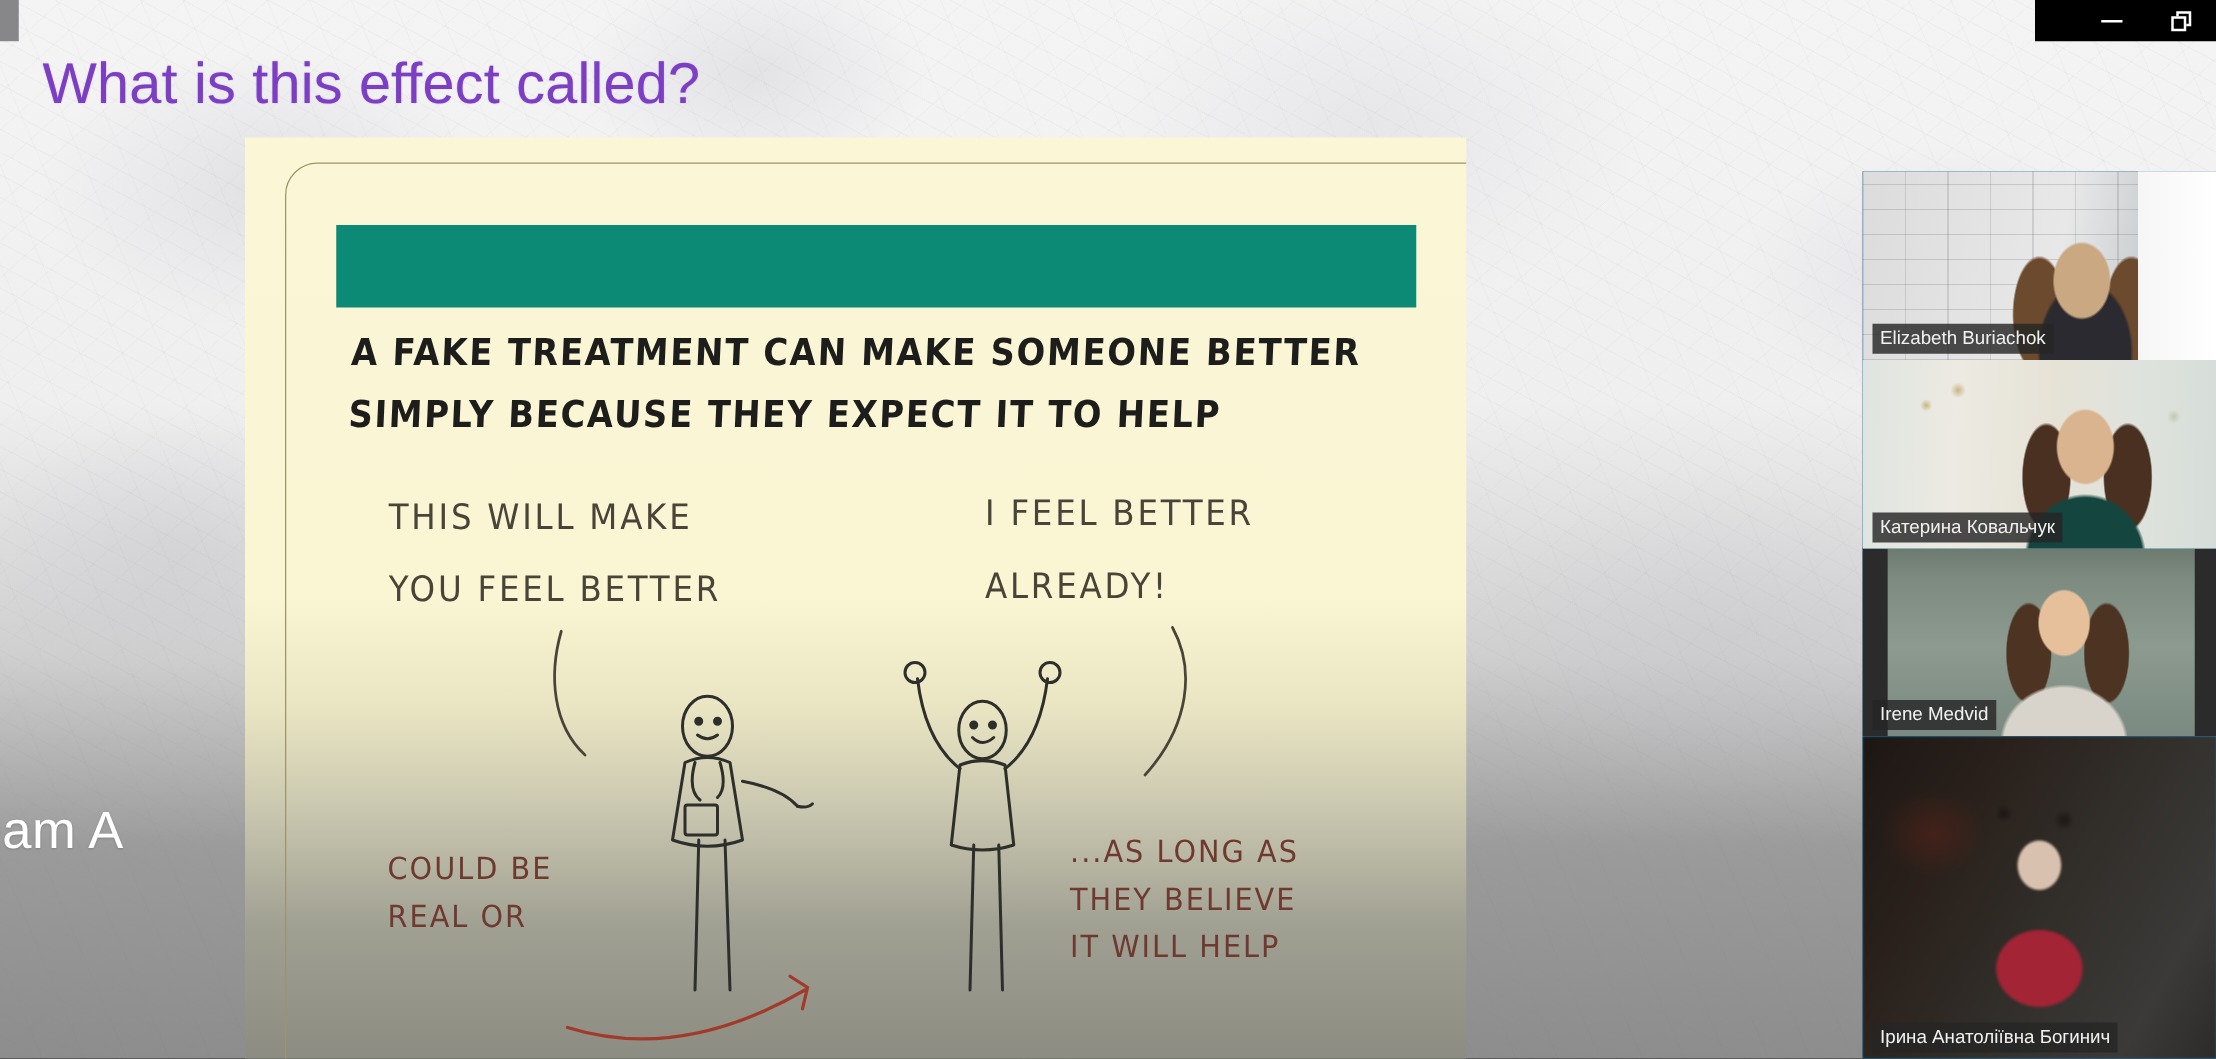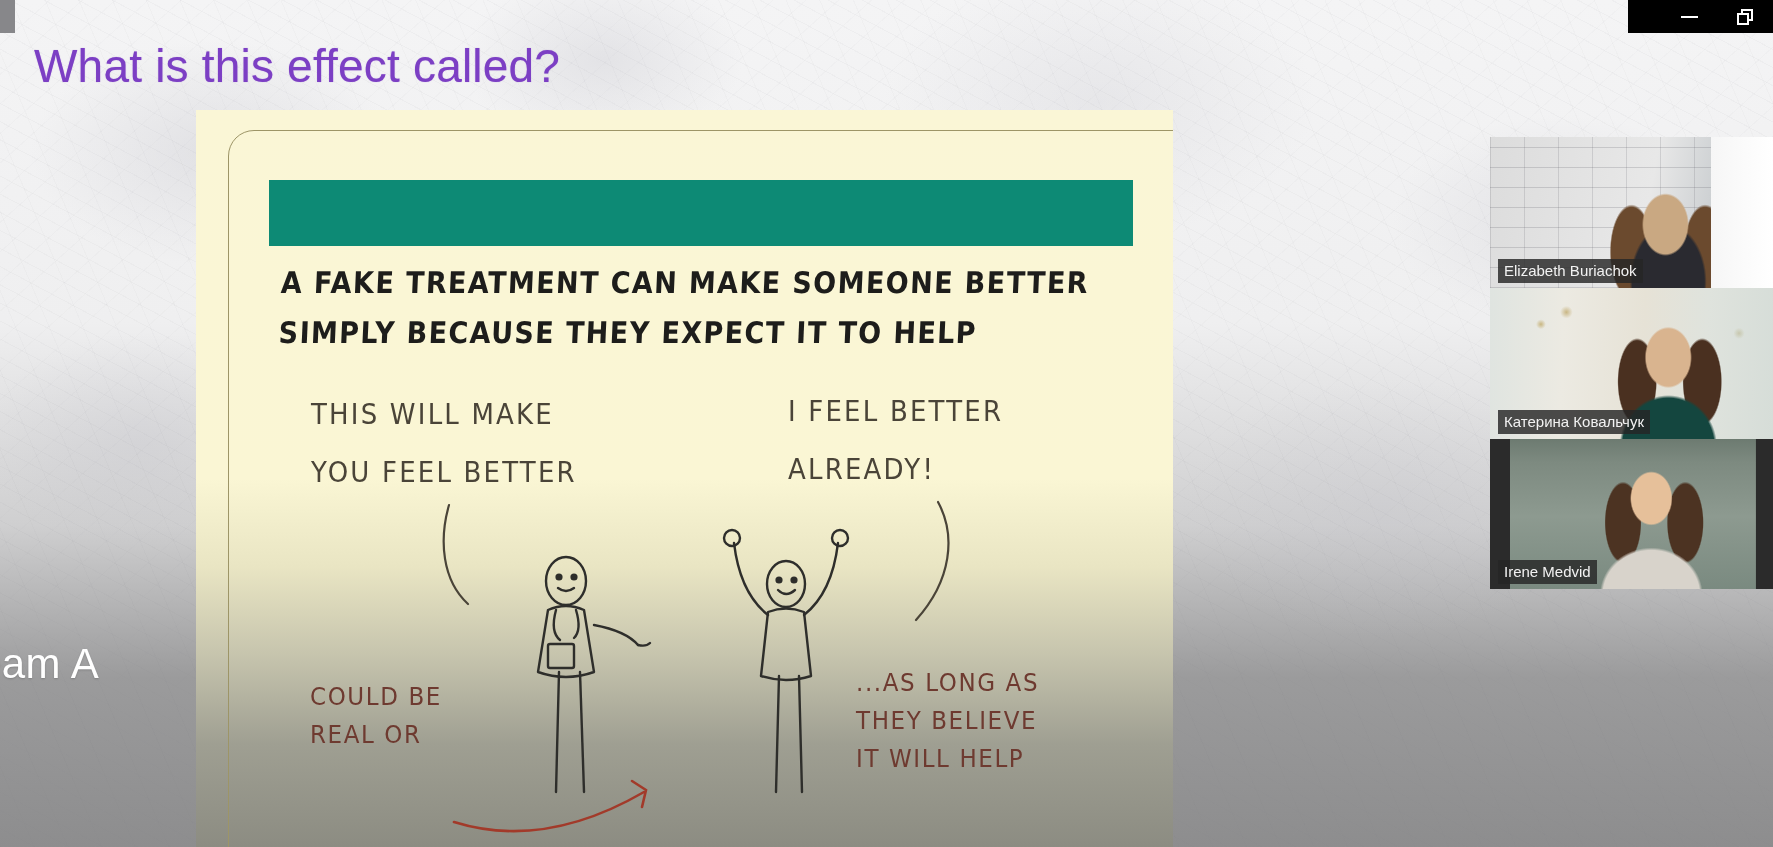--- a/index.html
+++ b/index.html
@@ -366,20 +366,24 @@
     <div class="tile tile-3">
       <div class="tile-video scene-3"></div>
       <div class="name-chip">Irene Medvid</div>
     </div>
 
     <div class="tile tile-2">
       <div class="tile-video scene-2"></div>
       <div class="name-chip">Катерина Ковальчук</div>
     </div>
 
+    <div class="tile tile-4">
+      <div class="tile-video scene-4"></div>
+      <div class="name-chip">Ірина Анатоліївна Богинич</div>
+    </div>
   </div>
 
   <div class="winbar">
     <div class="winbtn">
       <span class="glyph-min"></span>
     </div>
     <div class="winbtn">
       <span class="glyph-restore">
         <i class="back"></i>
           <i class="front"></i>

